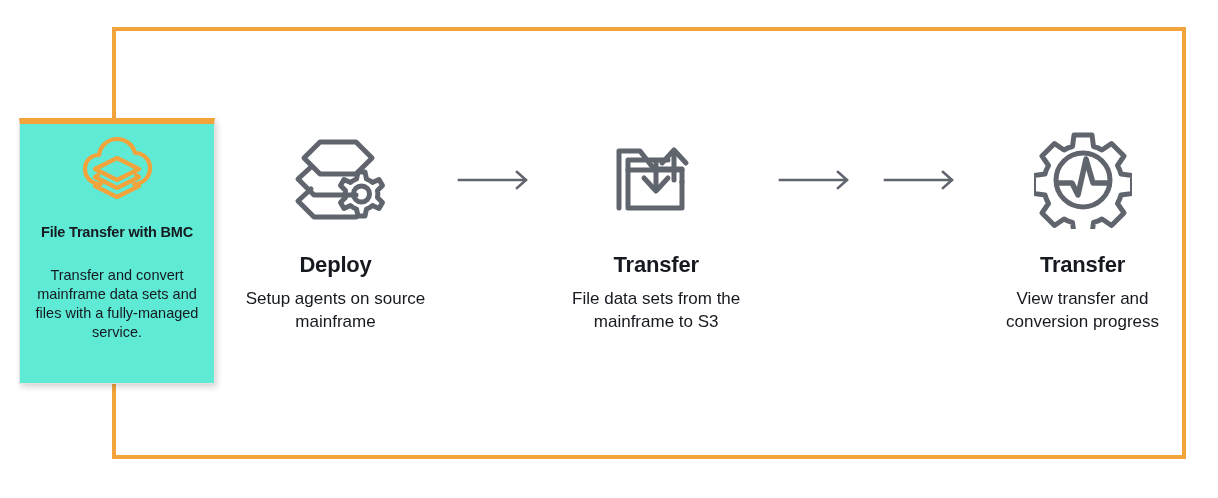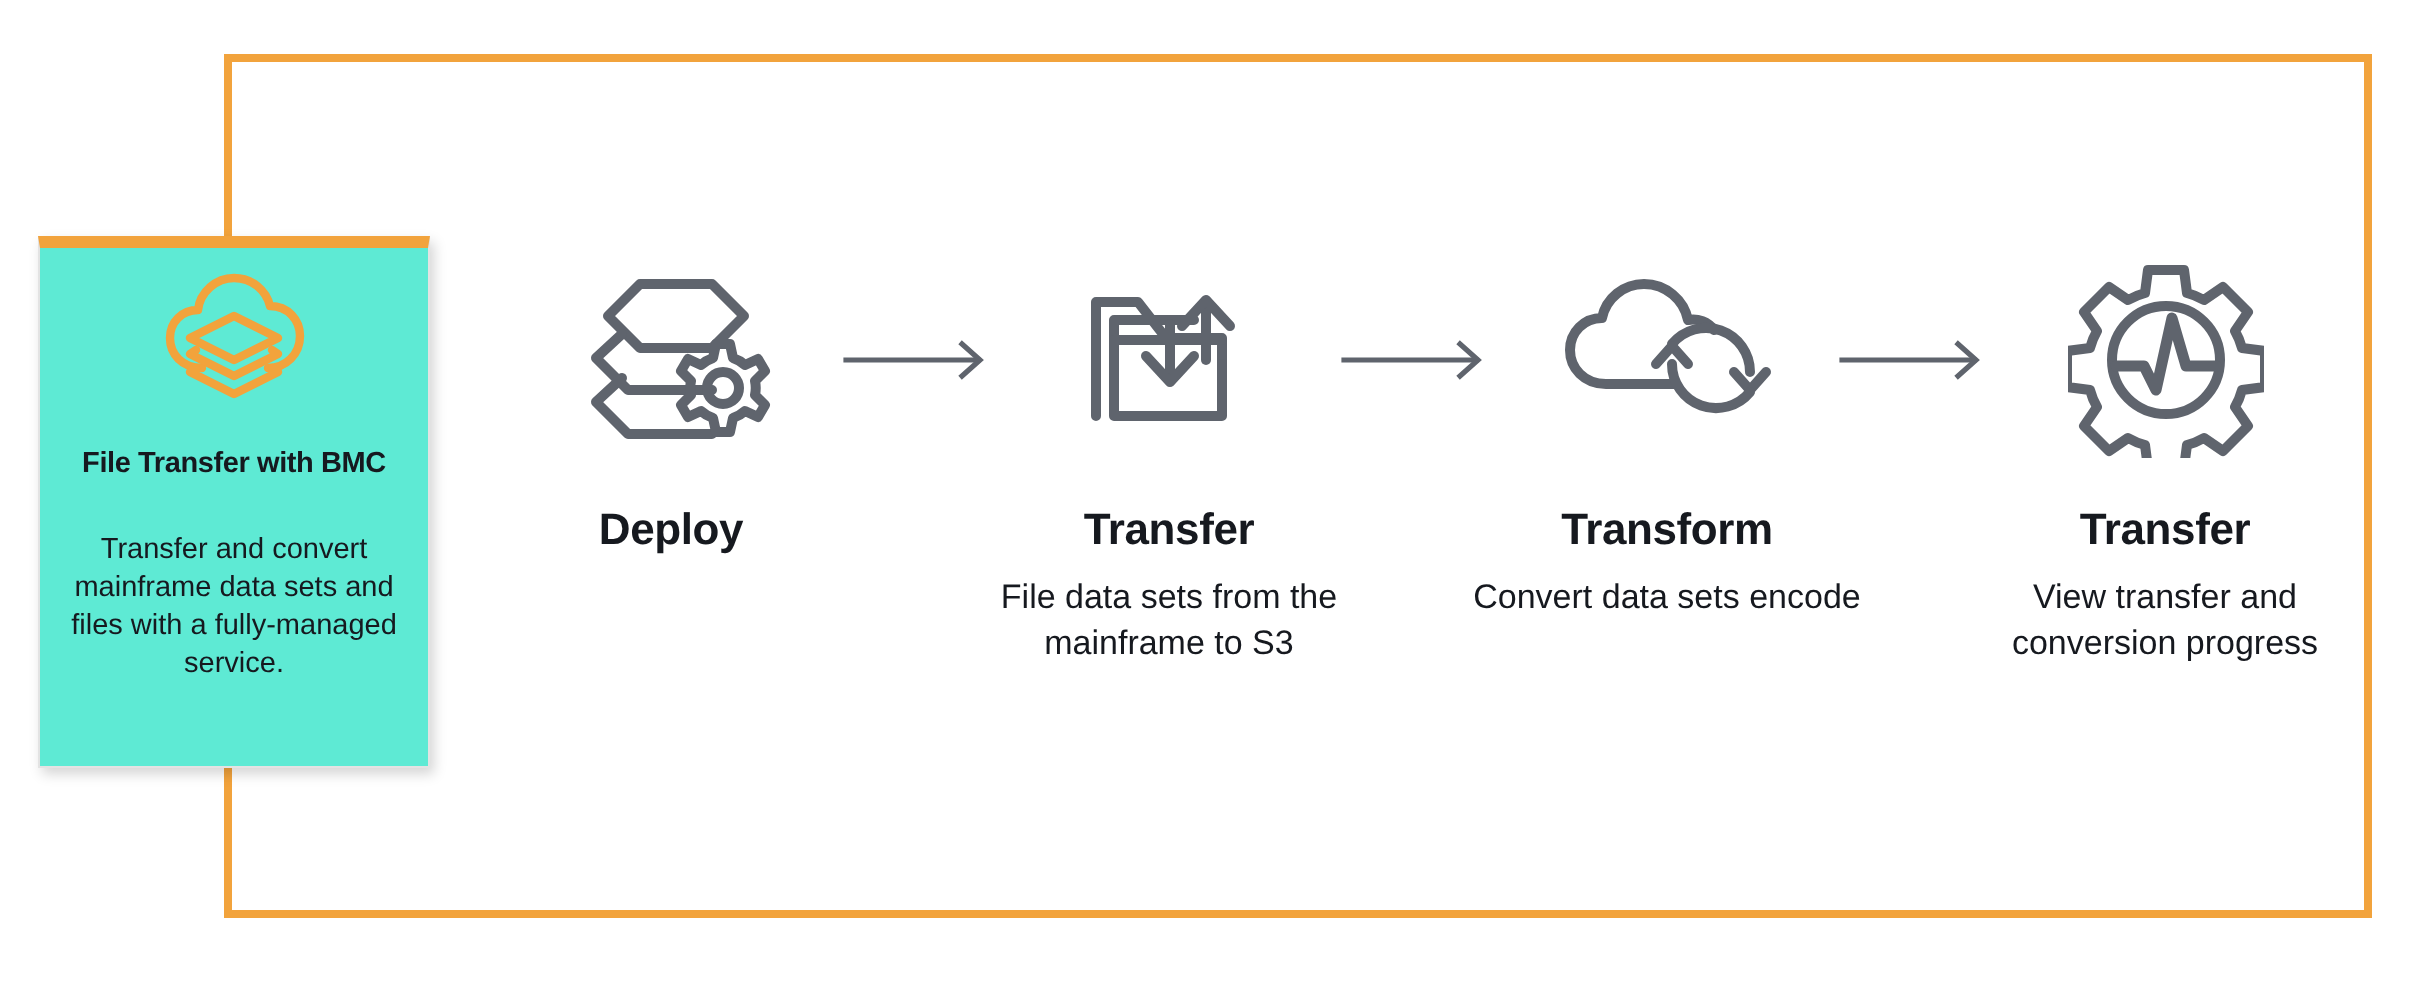--- a/index.html
+++ b/index.html
@@ -152,20 +152,21 @@
         <path d="M27 55 L14 67 L30 83 L72 83"></path>
 
         <path d="M74 38 l7 0 1.5 7 a17 17 0 0 1 6 3.5 l6.5 -3 3.5 6 -5 5
                  a17 17 0 0 1 0 7 l5 5 -3.5 6 -6.5 -3 a17 17 0 0 1 -6 3.5
                  l-1.5 7 -7 0 -1.5 -7 a17 17 0 0 1 -6 -3.5 l-6.5 3 -3.5 -6 5 -5
                  a17 17 0 0 1 0 -7 l-5 -5 3.5 -6 6.5 3 a17 17 0 0 1 6 -3.5 Z"></path>
         <circle cx="77.5" cy="60" r="8"></circle>
       </svg>
     </div>
     <div class="step-title">Deploy</div>
+    <div class="step-desc">Setup agents on source mainframe</div>
   </div>
 
   <div class="arrow">
     <svg width="74" height="20" viewBox="0 0 74 20" fill="none" stroke="#5f646d" stroke-width="2.6" stroke-linecap="square" stroke-linejoin="miter">
       <line x1="0" y1="10" x2="66" y2="10"></line>
       <polyline points="58,2 67,10 58,18"></polyline>
     </svg>
   </div>
 
   <div class="step">
@@ -188,37 +189,20 @@
     <div class="step-desc">File data sets from the mainframe to S3</div>
   </div>
 
   <div class="arrow">
     <svg width="74" height="20" viewBox="0 0 74 20" fill="none" stroke="#5f646d" stroke-width="2.6" stroke-linecap="square" stroke-linejoin="miter">
       <line x1="0" y1="10" x2="66" y2="10"></line>
       <polyline points="58,2 67,10 58,18"></polyline>
     </svg>
   </div>
 
-  <div class="step">
-    <div class="step-icon">
-      <svg width="110" height="84" viewBox="0 0 110 84" fill="none" stroke="#5f646d" stroke-width="5" stroke-linejoin="round" stroke-linecap="round">
-
-        <path d="M58 54 L24 54 C13 54 6 46 6 37 C6 28 13 21 22 21
-                 C24 11 33 4 43 4 C54 4 63 12 65 22 C70 21 75 23 78 27"></path>
-
-        <path d="M57 34 A22 22 0 0 1 96 48"></path>
-        <polyline points="88,48 96,57 104,48"></polyline>
-
-        <path d="M96 58 A22 22 0 0 1 57 44"></path>
-        <polyline points="65,44 57,35 49,44"></polyline>
-      </svg>
-    </div>
-    <div class="step-title">Transform</div>
-    <div class="step-desc">Convert data sets encode</div>
-  </div>
 
   <div class="arrow">
     <svg width="74" height="20" viewBox="0 0 74 20" fill="none" stroke="#5f646d" stroke-width="2.6" stroke-linecap="square" stroke-linejoin="miter">
       <line x1="0" y1="10" x2="66" y2="10"></line>
       <polyline points="58,2 67,10 58,18"></polyline>
     </svg>
   </div>
 
   <div class="step">
     <div class="step-icon">

